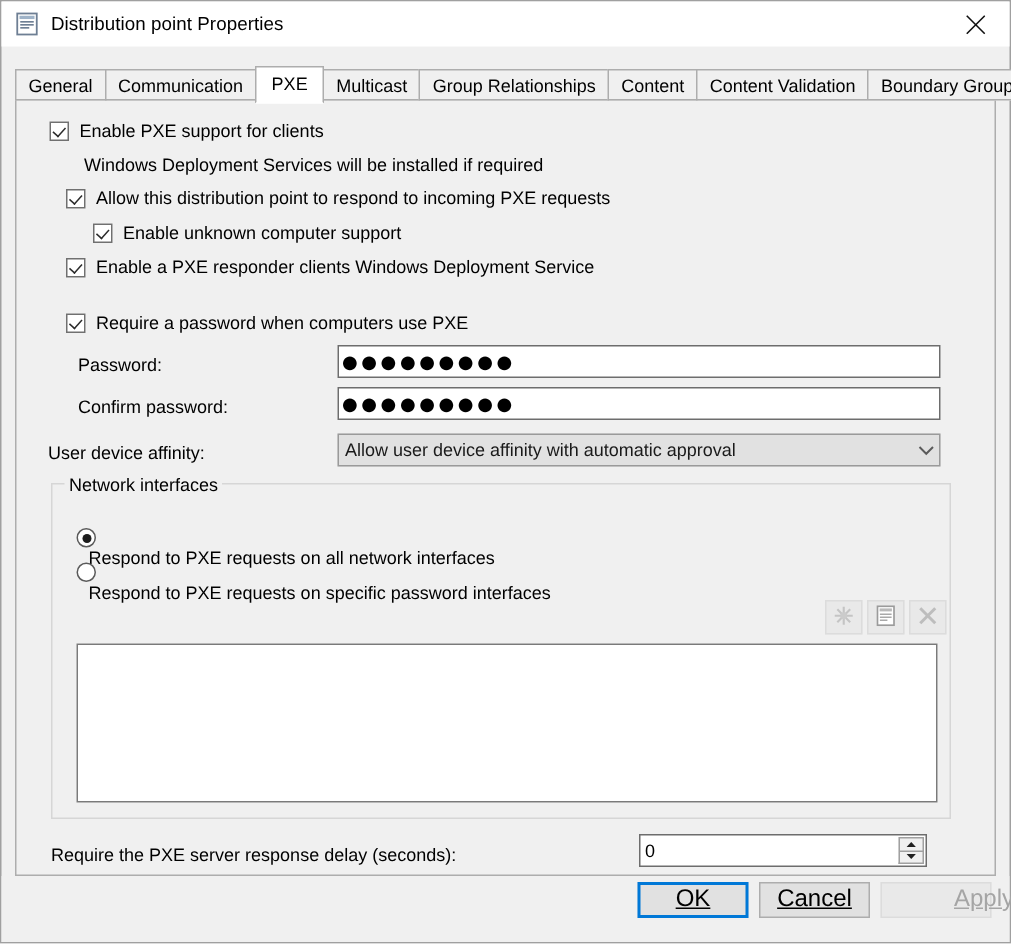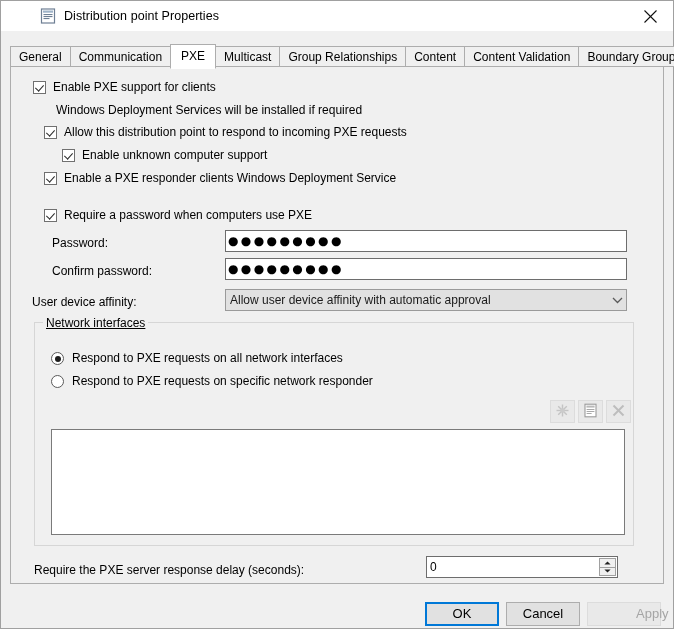--- a/index.html
+++ b/index.html
@@ -31,21 +31,20 @@
   }
 
   
   .titlebar {
     height: 30px;
     background: #ffffff;
     display: flex;
     align-items: center;
     flex: none;
     position: relative;
-    padding-left: 30px;
   }
   .title-icon {
     width: 16px;
     height: 16px;
     margin-left: 9px;
     margin-right: 8px;
     flex: none;
   }
   .title-text {
     font-size: 12.5px;
@@ -155,20 +154,21 @@
     white-space: nowrap;
     color: #000;
   }
 
   
   .rad-row {
     display: flex;
     align-items: flex-start;
     position: absolute;
     white-space: nowrap;
+    flex-direction: column;
   }
   .rbox {
     width: 13px;
     height: 13px;
     border: 1px solid #5a5a5a;
     border-radius: 50%;
     background: #ffffff;
     box-sizing: border-box;
     flex: none;
     position: relative;
@@ -244,21 +244,20 @@
   }
   .group-title {
     position: absolute;
     top: -7px;
     left: 8px;
     background: #f0f0f0;
     padding: 0 3px;
     font-size: 12px;
     color: #000;
     white-space: nowrap;
-    text-decoration: underline;
   }
 
   
   .tbtn {
     position: absolute;
     width: 25px;
     height: 23px;
     background: #e9e9e9;
     border: 1px solid #dcdcdc;
     box-sizing: border-box;
@@ -310,32 +309,33 @@
 
   
   .footer {
     position: relative;
     height: 44px;
     flex: none;
     background: #f0f0f0;
   }
   .btn {
     position: absolute;
-    top: 18px;
+    top: 4px;
     width: 74px;
     height: 24px;
     font-family: "Liberation Sans", sans-serif;
-    font-size: 13px;
+    font-size: 16px;
     background: #e1e1e1;
     border: 1px solid #adadad;
     box-sizing: border-box;
     color: #000000;
     line-height: 22px;
     text-align: center;
     cursor: default;
+    text-decoration: underline;
   }
   .btn.primary {
     border: 2px solid #0078d7;
     background: #e1e1e1;
     line-height: 20px;
   }
   .btn.disabled {
     color: #a5a5a5;
     background: #e9e9e9;
     border: 1px solid #dcdcdc;
@@ -446,21 +446,21 @@
       <span class="group-title">Network interfaces</span>
     </div>
 
     <div class="rad-row" style="left:40px; top:284px;">
       <span class="rbox selected"></span>
       <span class="rad-label">Respond to PXE requests on all network interfaces</span>
     </div>
 
     <div class="rad-row" style="left:40px; top:307px;">
       <span class="rbox"></span>
-      <span class="rad-label">Respond to PXE requests on specific network responder</span>
+      <span class="rad-label">Respond to PXE requests on specific password interfaces</span>
     </div>
 
     <div class="tbtn" style="left:539px; top:333px;">
       <span>
         <svg width="15" height="15" viewBox="0 0 15 15">
           <g stroke="#c4c4c4" stroke-width="1.4" fill="none">
             <line x1="7.5" y1="1.5" x2="7.5" y2="13.5"></line>
             <line x1="1.5" y1="7.5" x2="13.5" y2="7.5"></line>
             <line x1="3.2" y1="3.2" x2="11.8" y2="11.8"></line>
             <line x1="11.8" y1="3.2" x2="3.2" y2="11.8"></line>

